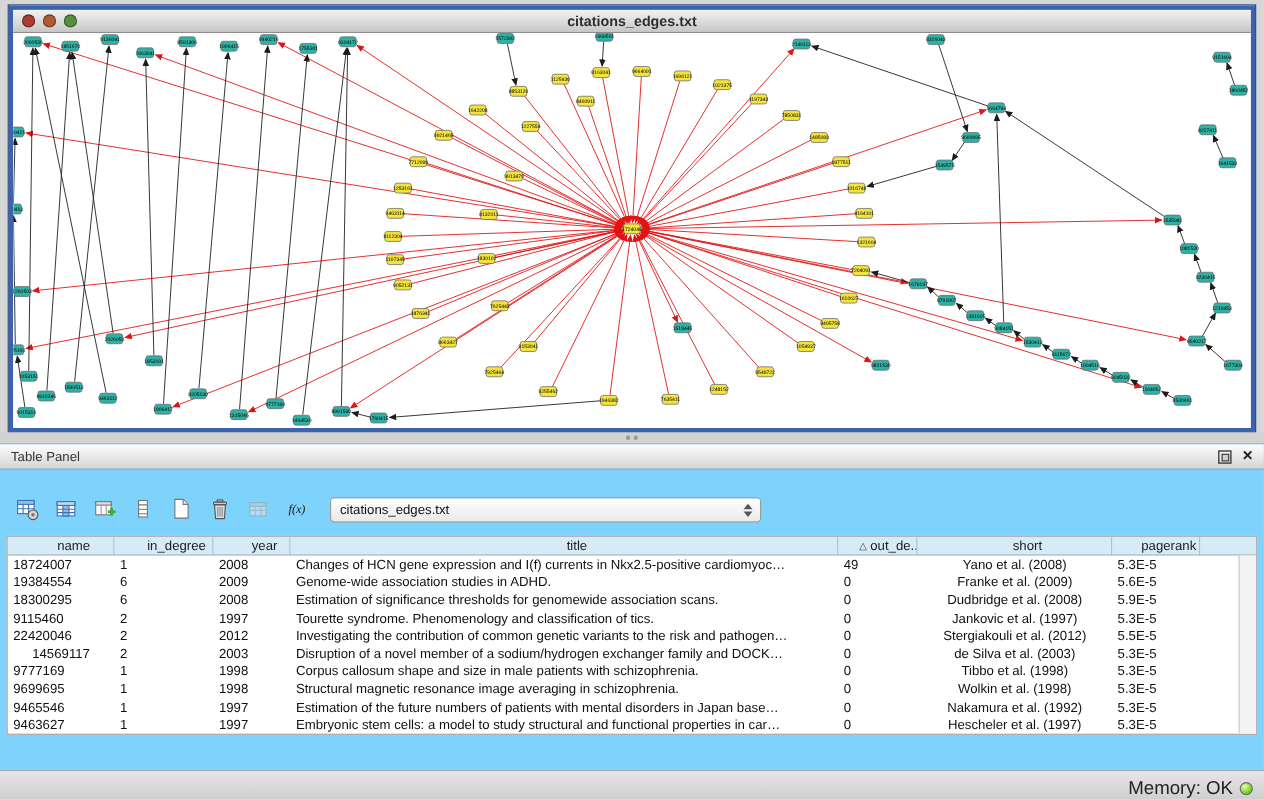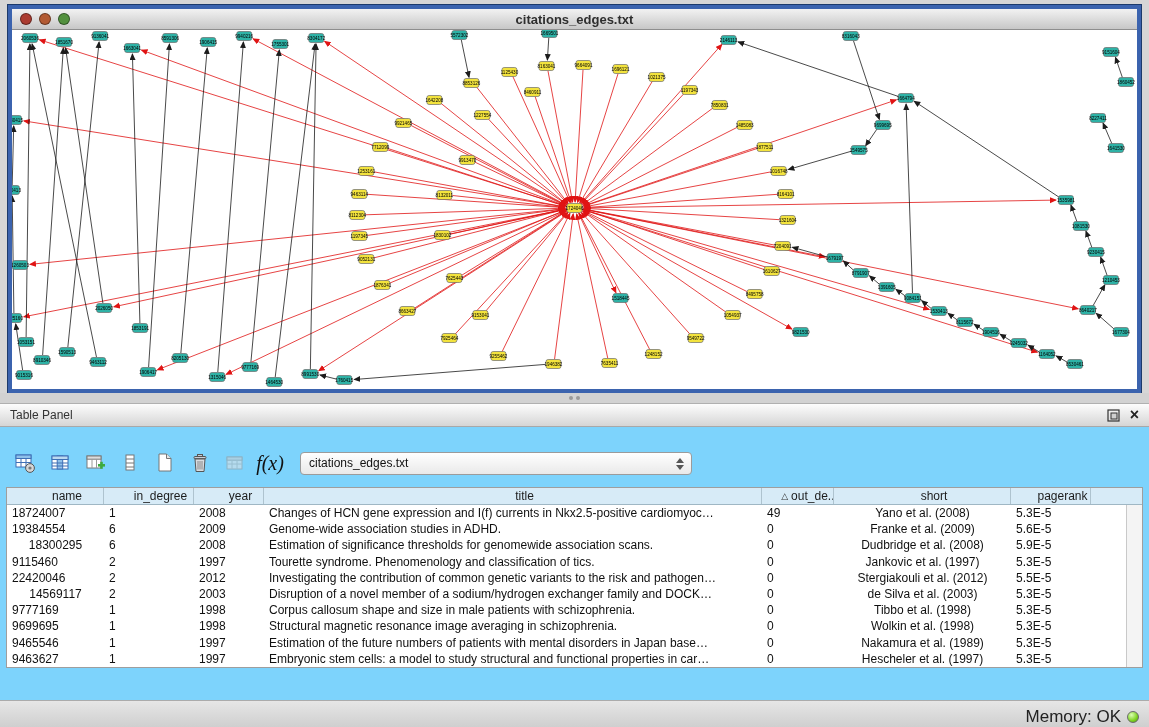--- a/index.html
+++ b/index.html
@@ -28,21 +28,21 @@
   .table-panel{position:absolute;left:0;top:403px;width:1149px;height:297px;background:#7dd3fc;border-top:1px solid #b0b0b0;box-sizing:border-box;}
   .panel-header{height:22px;background:linear-gradient(#fdfdfd,#d5d5d5);border-bottom:1px solid #a8a8a8;
     display:flex;align-items:center;justify-content:space-between;padding:0 10px;font-size:12px;color:#333;}
   .panel-header .hdr-icons{display:flex;align-items:center;gap:10px;}
   .panel-header .hicon{cursor:default;display:flex;align-items:center;}
   .panel-header .close-x{font-size:16px;font-weight:bold;color:#222;line-height:12px;}
   .panel-body{position:absolute;top:23px;left:0;right:0;bottom:0;}
 
   .toolbar{position:absolute;left:12px;top:22px;height:28px;display:flex;align-items:center;gap:9px;}
   .tbtn{width:26px;height:26px;background:transparent;border:none;padding:0;display:flex;align-items:center;justify-content:center;}
-  .fxtext{font-family:"Liberation Serif",serif;font-style:italic;font-size:20px;color:#111;}
+  .fxtext{font-family:"Liberation Serif",serif;font-style:italic;font-size:11px;color:#111;}
   .combo{width:392px;height:23px;margin-left:8px;border:1px solid #9b9b9b;border-radius:4px;
     background:linear-gradient(#ffffff,#e9e9e9);display:flex;align-items:center;padding:0 8px;font-size:12px;color:#111;
     position:relative;box-sizing:border-box;}
   .combo .stepper{position:absolute;right:5px;top:4px;width:13px;height:14px;display:flex;flex-direction:column;align-items:center;justify-content:center;gap:2px;}
   .combo .up{width:0;height:0;border-left:4px solid transparent;border-right:4px solid transparent;border-bottom:5px solid #555;}
   .combo .down{width:0;height:0;border-left:4px solid transparent;border-right:4px solid transparent;border-top:5px solid #555;}
 
   .table-wrap{position:absolute;left:6px;right:6px;top:60px;bottom:32px;background:#fff;border:1px solid #9e9e9e;overflow:hidden;}
   .thead{display:flex;height:17px;background:#d7ebf7;border-bottom:1px solid #9fb7c4;box-sizing:border-box;}
   .th{box-sizing:border-box;border-right:1px solid #aec3cf;display:flex;align-items:center;justify-content:center;
@@ -719,21 +719,21 @@
             <div class="tr">
               <div class="td" style="width: 97px; text-align: left;">19384554</div>
               <div class="td" style="width: 90px; text-align: left;">6</div>
               <div class="td" style="width: 70px; text-align: left;">2009</div>
               <div class="td" style="width: 498px; text-align: left;">Genome-wide association studies in ADHD.</div>
               <div class="td" style="width: 72px; text-align: left;">0</div>
               <div class="td" style="width: 177px; text-align: center;">Franke et al. (2009)</div>
               <div class="td" style="width: 80px; text-align: left;">5.6E-5</div>
             </div>
             <div class="tr">
-              <div class="td" style="width: 97px; text-align: center;">18300295</div>
+              <div class="td" style="width: 97px; text-align: left;">18300295</div>
               <div class="td" style="width: 90px; text-align: left;">6</div>
               <div class="td" style="width: 70px; text-align: left;">2008</div>
               <div class="td" style="width: 498px; text-align: left;">Estimation of significance thresholds for genomewide association scans.</div>
               <div class="td" style="width: 72px; text-align: left;">0</div>
               <div class="td" style="width: 177px; text-align: center;">Dudbridge et al. (2008)</div>
               <div class="td" style="width: 80px; text-align: left;">5.9E-5</div>
             </div>
             <div class="tr">
               <div class="td" style="width: 97px; text-align: left;">9115460</div>
               <div class="td" style="width: 90px; text-align: left;">2</div>
@@ -778,21 +778,21 @@
               <div class="td" style="width: 72px; text-align: left;">0</div>
               <div class="td" style="width: 177px; text-align: center;">Wolkin et al. (1998)</div>
               <div class="td" style="width: 80px; text-align: left;">5.3E-5</div>
             </div>
             <div class="tr">
               <div class="td" style="width: 97px; text-align: left;">9465546</div>
               <div class="td" style="width: 90px; text-align: left;">1</div>
               <div class="td" style="width: 70px; text-align: left;">1997</div>
               <div class="td" style="width: 498px; text-align: left;">Estimation of the future numbers of patients with mental disorders in Japan base…</div>
               <div class="td" style="width: 72px; text-align: left;">0</div>
-              <div class="td" style="width: 177px; text-align: center;">Nakamura et al. (1989)</div>
+              <div class="td" style="width: 177px; text-align: center;">Nakamura et al. (1992)</div>
               <div class="td" style="width: 80px; text-align: left;">5.3E-5</div>
             </div>
             <div class="tr">
               <div class="td" style="width: 97px; text-align: left;">9463627</div>
               <div class="td" style="width: 90px; text-align: left;">1</div>
               <div class="td" style="width: 70px; text-align: left;">1997</div>
               <div class="td" style="width: 498px; text-align: left;">Embryonic stem cells: a model to study structural and functional properties in car…</div>
               <div class="td" style="width: 72px; text-align: left;">0</div>
               <div class="td" style="width: 177px; text-align: center;">Hescheler et al. (1997)</div>
               <div class="td" style="width: 80px; text-align: left;">5.3E-5</div>

